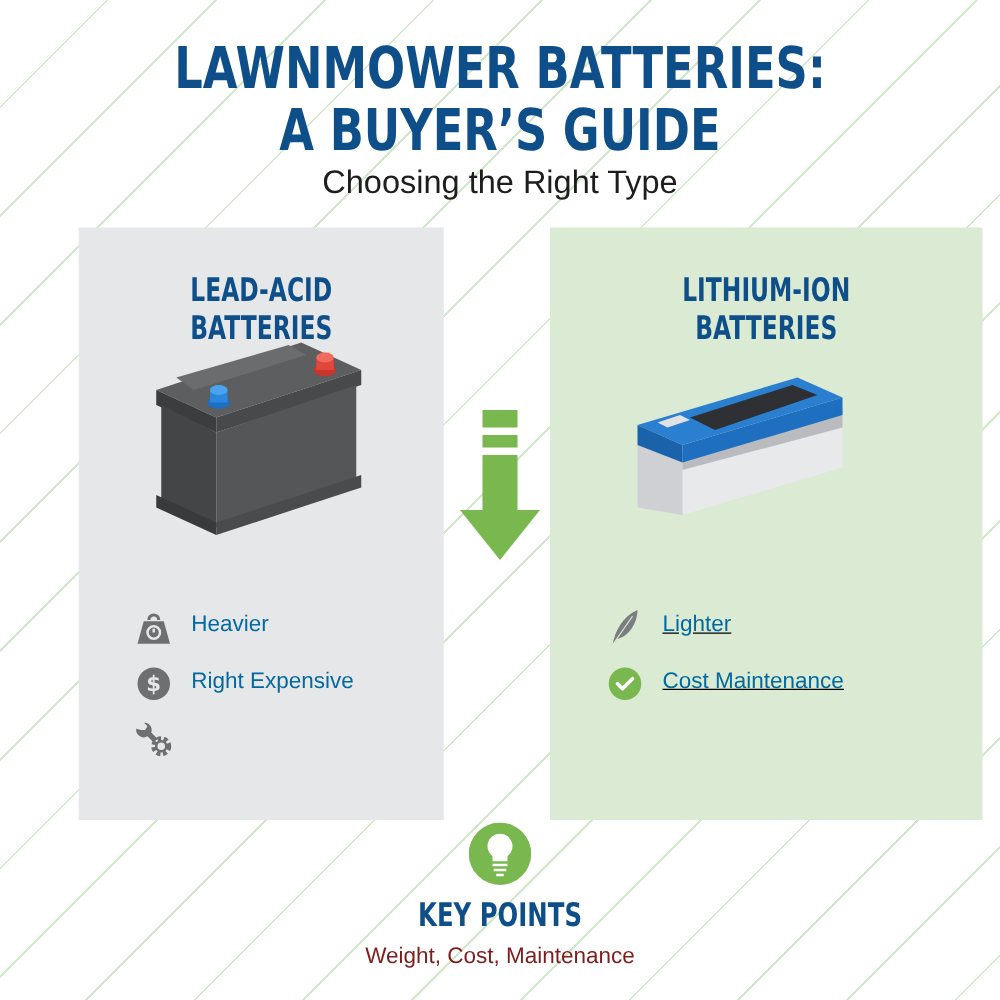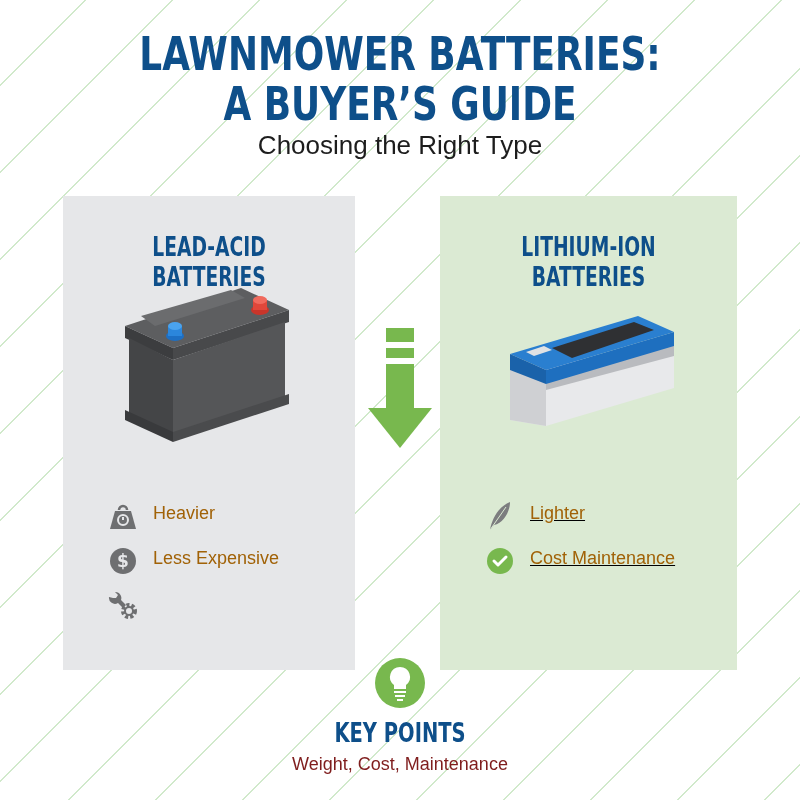--- a/index.html
+++ b/index.html
@@ -18,32 +18,32 @@
     position:absolute; left:0; width:800px; text-align:center;
     color:#0e4f8a; font-weight:bold; font-family:"DejaVu Sans", sans-serif;
     letter-spacing:0px; transform:scaleX(0.78); transform-origin:center;
   }
   .t1 { top:28px; font-size:46px; line-height:52px; }
   .t2 { top:78px; font-size:46px; line-height:52px; }
   .subtitle {
     position:absolute; top:130px; left:0; width:800px; text-align:center;
     font-size:26px; color:#1d1d1d;
   }
-  .panel { position:absolute; top:196px; height:474px; }
+  .panel { position:absolute; top:182px; height:474px; }
   .panel.left { left:63px; width:292px; background:#e6e7e9; }
-  .panel.right { left:440px; width:297px; background:#dbead3; }
+  .panel.right { left:440px; width:346px; background:#dbead3; }
   .panel-title {
     position:absolute; top:36px; left:0; right:0; text-align:center;
     color:#0e4f8a; font-weight:bold; font-size:26px;
     font-family:"DejaVu Sans", sans-serif; transform:scaleX(0.72);
   }
   .feature-list { position:absolute; top:306px; left:44px; }
   .panel.right .feature-list { left:44px;text-decoration:underline; }
   .feature {
-    display:flex; align-items:flex-start; margin-bottom:17px; font-size:18px; color:#a16207;
+    display:flex; align-items:flex-start; margin-bottom:17px; font-size:18px; color:#0369a1;
   }
   .feature .ic { width:32px; height:28px; margin-right:14px; display:flex; align-items:center; justify-content:center; }
   .feature .lbl { line-height:22px; max-width:190px; }
   .arrow { position:absolute; left:368px; top:328px; }
   .key-icon { position:absolute; left:375px; top:658px; }
   .key-title {
     position:absolute; top:718px; left:0; width:800px; text-align:center;
     color:#0e4f8a; font-weight:bold; font-size:26px;
     font-family:"DejaVu Sans", sans-serif; transform:scaleX(0.75);
   }
@@ -99,21 +99,21 @@
       </span>
       <span class="lbl">Heavier</span>
     </div>
     <div class="feature">
       <span class="ic">
         <svg width="28" height="28" viewBox="0 0 28 28">
             <circle cx="14" cy="14" r="13" fill="#6e6f71"></circle>
             <text x="14" y="20" text-anchor="middle" font-size="17" font-weight="bold" fill="#e6e7e9" font-family="DejaVu Sans, sans-serif">$</text>
           </svg>
       </span>
-      <span class="lbl">Less Expensive</span>
+      <span class="lbl">Right Expensive</span>
     </div>
     <div class="feature">
       <span class="ic">
         <svg width="32" height="28" viewBox="0 0 32 28">
             <path d="M2 5 a6 6 0 0 0 9 6 l5 5 3-3 -5-5 a6 6 0 0 0 -6-8 l3 3 -2 3 -3 0 z" fill="#6e6f71"></path>
             <circle cx="22" cy="19" r="6" fill="none" stroke="#6e6f71" stroke-width="4" stroke-dasharray="3 2"></circle>
             <circle cx="22" cy="19" r="4" fill="none" stroke="#6e6f71" stroke-width="2"></circle>
           </svg>
       </span>
     </div>

